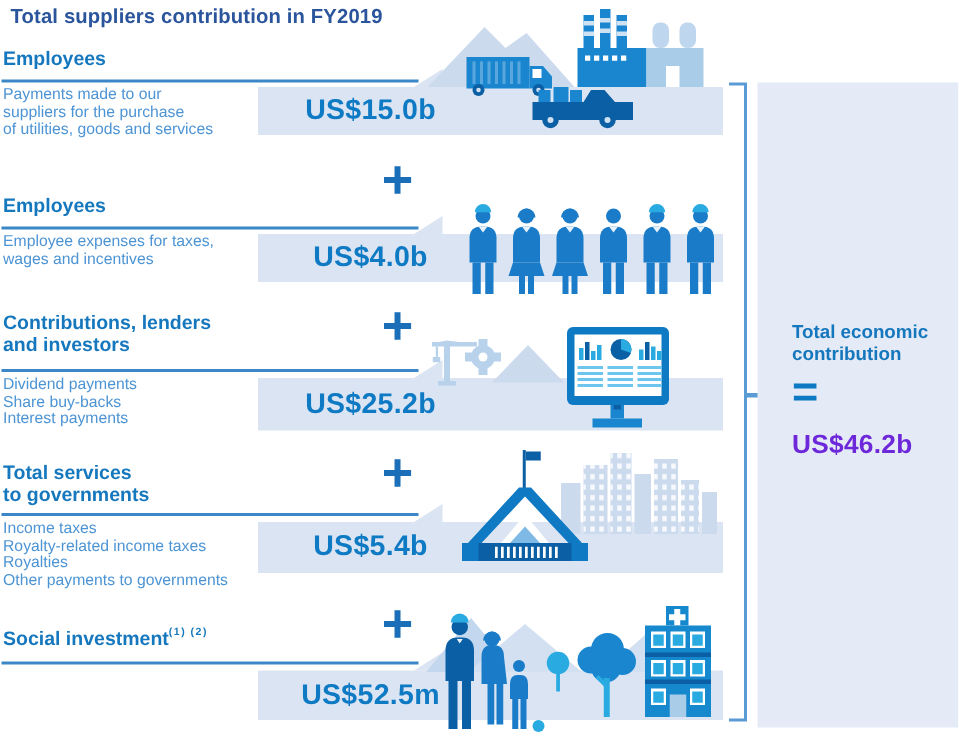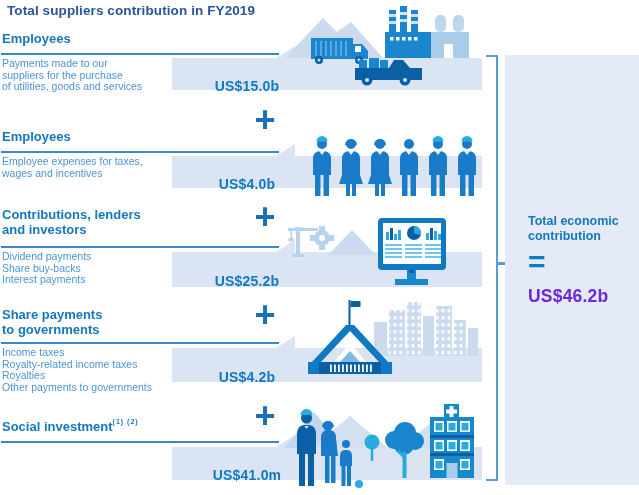--- a/index.html
+++ b/index.html
@@ -20,22 +20,22 @@
   .desc{
     position:absolute;left:2px;font-size:10.5px;line-height:11.5px;
     color:#4d94d4;white-space:pre-line;
   }
   .band{position:absolute;left:172px;width:310px;background:#dbe4f2;}
   .bevel{
     position:absolute;left:104px;top:-12px;width:0;height:0;
     border-bottom:12px solid #dbe4f2;border-left:19px solid transparent;
   }
   .value{
-    position:absolute;left:6px;top:12px;width:138px;text-align:center;
-    font-size:14px;font-weight:bold;color:#0f7ac4;letter-spacing:0.2px;
+    position:absolute;left:6px;top:0;width:138px;text-align:center;
+    font-size:19px;font-weight:bold;color:#0f7ac4;letter-spacing:0.2px;
   }
   .plus{
     position:absolute;left:248px;width:34px;text-align:center;
     font-size:36px;line-height:36px;font-weight:bold;color:#1b6fb8;
   }
   .scene{position:absolute;}
   .bracket{position:absolute;background:#5b9bd5;}
   .panel{position:absolute;left:505px;top:55px;width:143px;height:430px;background:#e4eaf6;}
   .panel-label{
     position:absolute;left:23px;top:159px;font-size:12.5px;line-height:15px;
@@ -246,30 +246,30 @@
           <rect x="137" y="38" width="16" height="2"></rect>
       </g>
       <rect x="119" y="52" width="9" height="9" fill="#1a86d0"></rect>
       <rect x="121" y="52" width="5" height="3" fill="#0b5fa4"></rect>
       <rect x="107" y="61" width="33" height="6" fill="#1a86d0"></rect>
     </g>
   </svg>
 
   <div class="plus" style="top:297px">+</div>
 
-  <div class="sec-heading" style="top:307px">Share payments
+  <div class="sec-heading" style="top:307px">Total services
 to governments</div>
   <div class="rule" style="top:342px"></div>
   <div class="desc" style="top:347px">Income taxes
 Royalty-related income taxes
 Royalties
 Other payments to governments</div>
   <div class="band" style="top:348px;height:34px">
     <div class="bevel"></div>
-    <div class="value" style="line-height:34px">US$4.2b</div>
+    <div class="value" style="line-height:34px">US$5.4b</div>
   </div>
   <svg class="scene" style="left:296px;top:300px" width="188" height="80" viewBox="0 0 188 80">
     <defs>
       <pattern id="win" width="6" height="7" patternUnits="userSpaceOnUse">
         <rect x="1.5" y="2" width="3" height="3.5" fill="#ffffff" opacity="0.85"></rect>
       </pattern>
     </defs>
     <g>
       <g fill="#ccdaee">
         <rect x="78" y="22" width="13" height="34"></rect>
@@ -311,21 +311,21 @@
       </g>
     </g>
   </svg>
 
   <div class="plus" style="top:398px">+</div>
 
   <div class="sec-heading" style="top:414px"><span>Social investment</span><sup class="fn">(1) (2)</sup></div>
   <div class="rule" style="top:441px"></div>
   <div class="band" style="top:447px;height:33px">
     <div class="bevel"></div>
-    <div class="value" style="line-height:33px">US$41.0m</div>
+    <div class="value" style="line-height:33px">US$52.5m</div>
   </div>
   <svg class="scene" style="left:284px;top:402px" width="200" height="92" viewBox="0 0 200 92">
     <g>
       <path d="M0,46 L30,10 L60,46 Z" fill="#c3d7ee"></path>
       <path d="M28,46 L66,14 L104,46 Z" fill="#d2e0f2"></path>
       <path d="M118,46 L152,16 L186,46 Z" fill="#d2e0f2"></path>
     </g>
     <g>
 
       <g fill="#0b5fa4">

